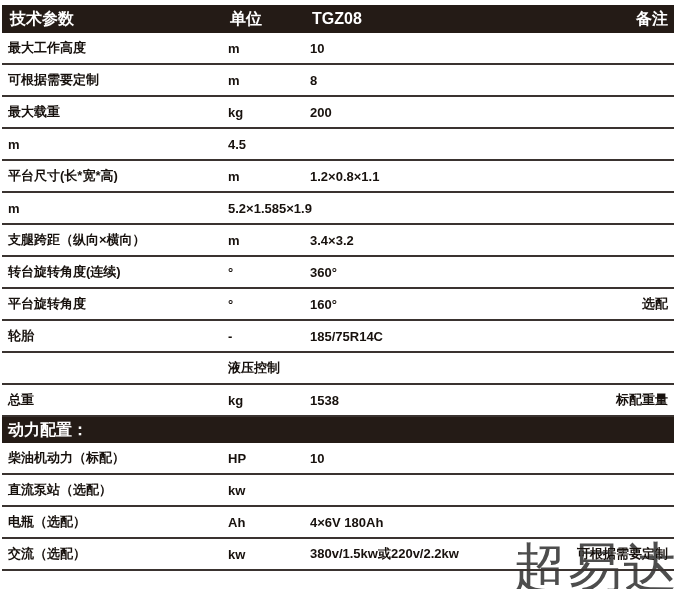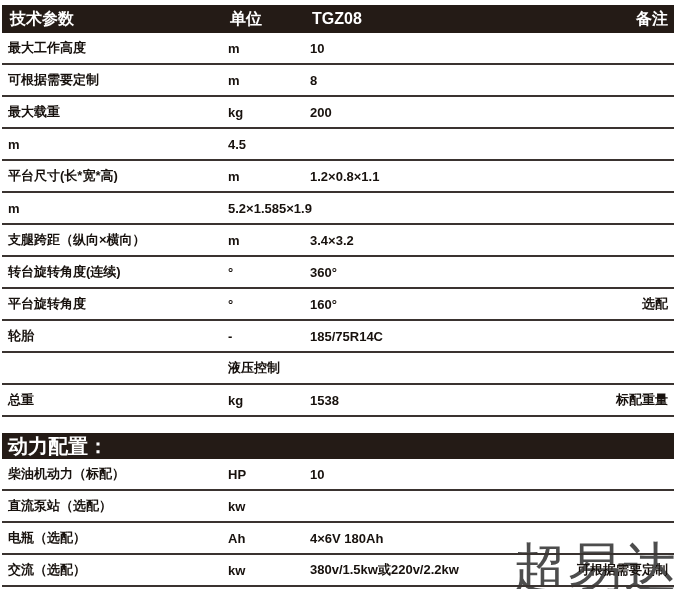--- a/index.html
+++ b/index.html
@@ -34,26 +34,26 @@
     font-weight: bold;
   }
   .row {
     height: 32px;
     border-bottom: 2px solid #3a3330;
     font-size: 13px;
     font-weight: bold;
   }
   .section-bar {
     height: 26px;
-    font-size: 20px;
+    font-size: 16px;
     font-weight: bold;
     display: flex;
     align-items: center;
     padding: 0 6px;
-    margin: 16px 6px 0 2px;
+    margin: 0 6px 0 2px;
   }
   .c-remark { justify-self: end; text-align: right; }
   .watermark {
     position: absolute;
     right: 2px;
     bottom: -5px;
     font-size: 54px;
     font-weight: normal;
     line-height: 1;
     letter-spacing: 1px;

